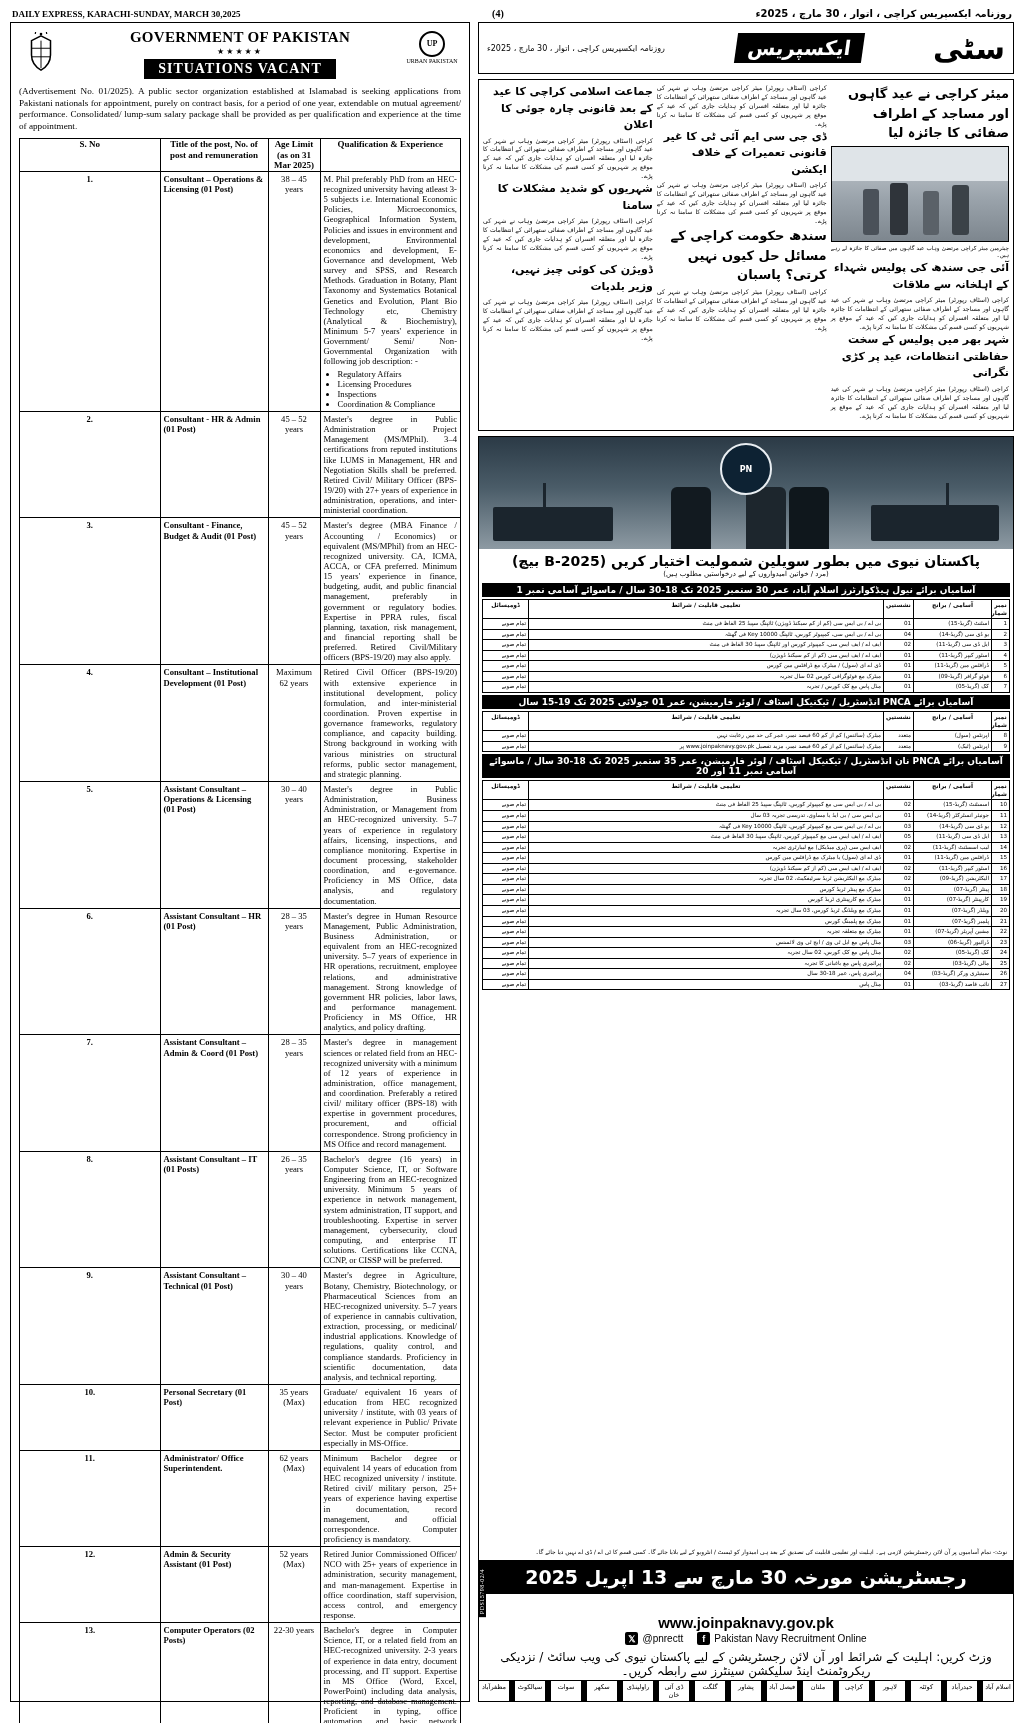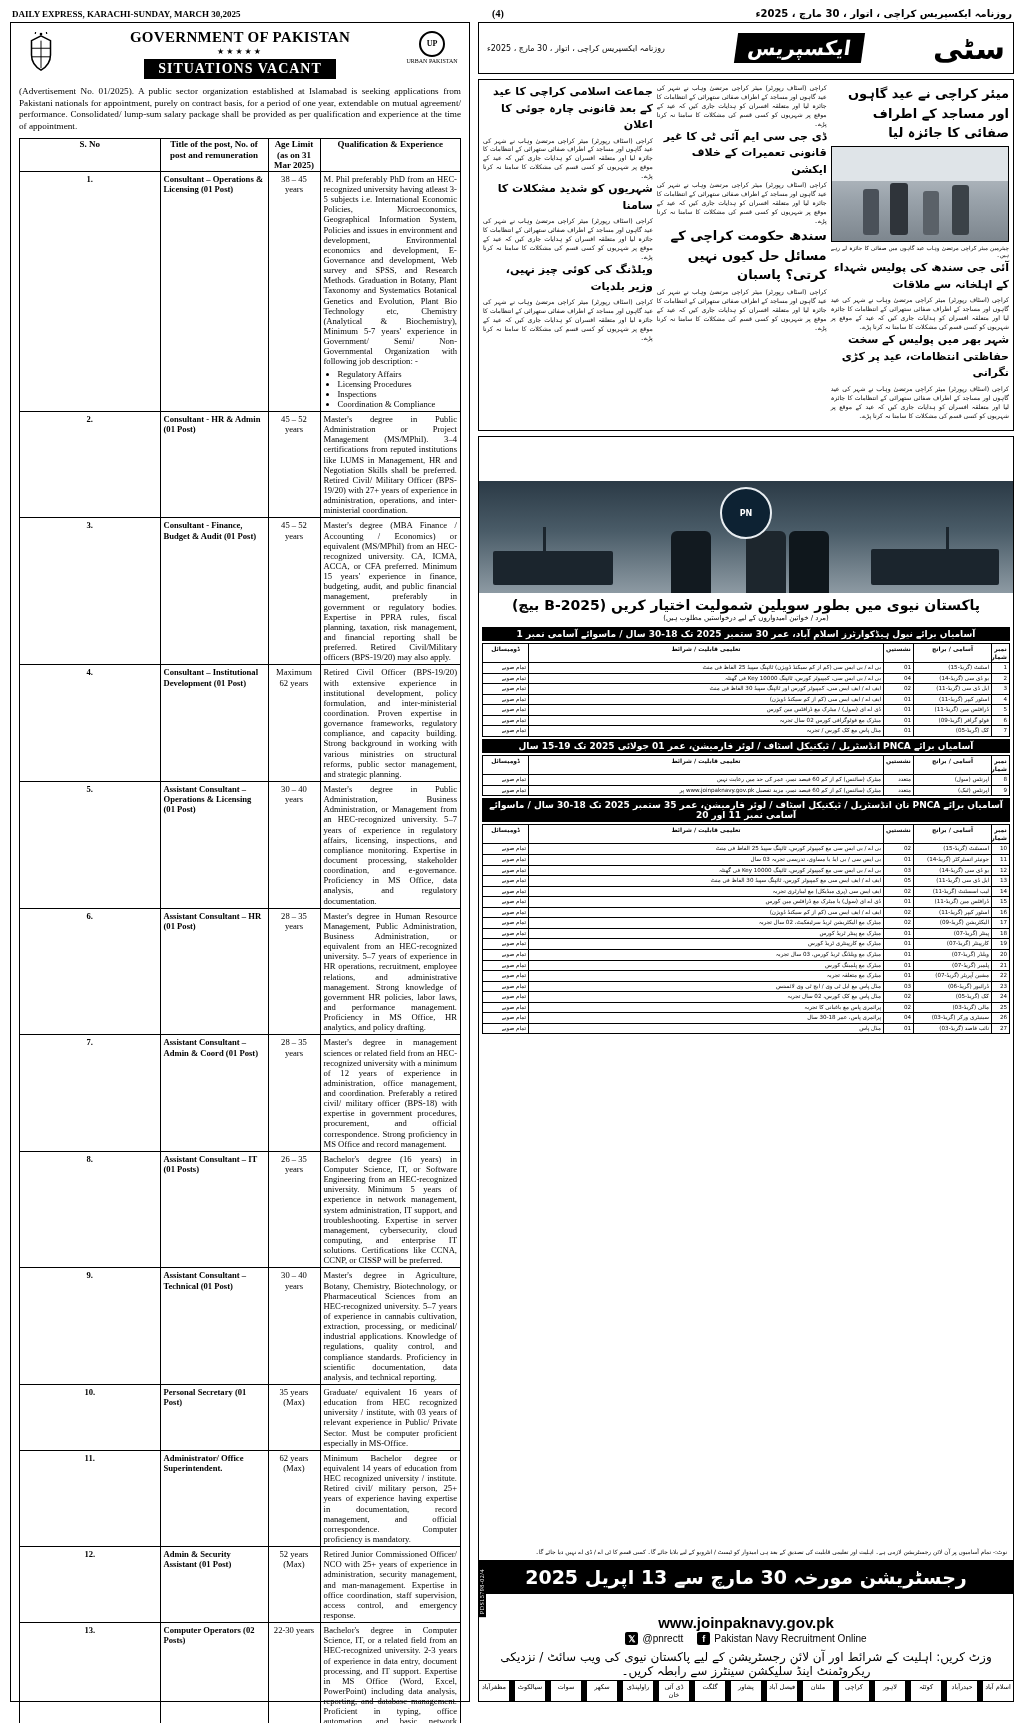--- a/index.html
+++ b/index.html
@@ -188,21 +188,21 @@
   .cities div {
     flex:1; text-align:center; font-family:"DejaVu Sans", sans-serif;
     font-size:6.5px; padding:2px 0; border-left:6px solid #000000;
   }
   .cities div:last-child { border-left:none; }
   .vert-code {
     position:absolute; left:-1px; bottom:84px;
     writing-mode:vertical-rl; transform:rotate(180deg);
     font-size:6px; letter-spacing:.5px; background:#000; color:#fff; padding:3px 1px;
   }
-  .navy-wrap { position:relative; display:flex; flex-direction:column; flex:1;margin-top:44px; }
+  .navy-wrap { position:relative; display:flex; flex-direction:column; flex:1; }
 </style>
 </head>
 <body>
 
 <div class="page">
 
   <div class="masthead">
     <div>DAILY EXPRESS, KARACHI-SUNDAY, MARCH 30,2025</div>
     <div class="mid">(4)</div>
     <div class="urdu">روزنامہ ایکسپریس کراچی ، اتوار ، 30 مارچ ، 2025ء</div>
@@ -359,21 +359,21 @@
           <div class="news-hd">ڈی جی سی ایم آئی ٹی کا غیر قانونی تعمیرات کے خلاف ایکشن</div>
           <div class="news-body">کراچی (اسٹاف رپورٹر) میئر کراچی مرتضیٰ وہاب نے شہر کی عید گاہوں اور مساجد کے اطراف صفائی ستھرائی کے انتظامات کا جائزہ لیا اور متعلقہ افسران کو ہدایات جاری کیں کہ عید کے موقع پر شہریوں کو کسی قسم کی مشکلات کا سامنا نہ کرنا پڑے۔</div>
           <div class="news-hd big">سندھ حکومت کراچی کے مسائل حل کیوں نہیں کرتی؟ پاسبان</div>
           <div class="news-body">کراچی (اسٹاف رپورٹر) میئر کراچی مرتضیٰ وہاب نے شہر کی عید گاہوں اور مساجد کے اطراف صفائی ستھرائی کے انتظامات کا جائزہ لیا اور متعلقہ افسران کو ہدایات جاری کیں کہ عید کے موقع پر شہریوں کو کسی قسم کی مشکلات کا سامنا نہ کرنا پڑے۔</div>
         </div>
         <div class="news-col">
           <div class="news-hd">جماعت اسلامی کراچی کا عید کے بعد قانونی چارہ جوئی کا اعلان</div>
           <div class="news-body">کراچی (اسٹاف رپورٹر) میئر کراچی مرتضیٰ وہاب نے شہر کی عید گاہوں اور مساجد کے اطراف صفائی ستھرائی کے انتظامات کا جائزہ لیا اور متعلقہ افسران کو ہدایات جاری کیں کہ عید کے موقع پر شہریوں کو کسی قسم کی مشکلات کا سامنا نہ کرنا پڑے۔</div>
           <div class="news-hd">شہریوں کو شدید مشکلات کا سامنا</div>
           <div class="news-body">کراچی (اسٹاف رپورٹر) میئر کراچی مرتضیٰ وہاب نے شہر کی عید گاہوں اور مساجد کے اطراف صفائی ستھرائی کے انتظامات کا جائزہ لیا اور متعلقہ افسران کو ہدایات جاری کیں کہ عید کے موقع پر شہریوں کو کسی قسم کی مشکلات کا سامنا نہ کرنا پڑے۔</div>
-          <div class="news-hd">ویلڈنگ کی کوئی چیز نہیں، وزیر بلدیات</div>
+          <div class="news-hd">ڈویژن کی کوئی چیز نہیں، وزیر بلدیات</div>
           <div class="news-body">کراچی (اسٹاف رپورٹر) میئر کراچی مرتضیٰ وہاب نے شہر کی عید گاہوں اور مساجد کے اطراف صفائی ستھرائی کے انتظامات کا جائزہ لیا اور متعلقہ افسران کو ہدایات جاری کیں کہ عید کے موقع پر شہریوں کو کسی قسم کی مشکلات کا سامنا نہ کرنا پڑے۔</div>
         </div>
       </div>
 
       <div class="navy">
         <div class="navy-wrap">
           <span class="vert-code">PDS15798-02/4</span>
 
           <div class="navy-hero">
             <div class="ship s1"></div>

